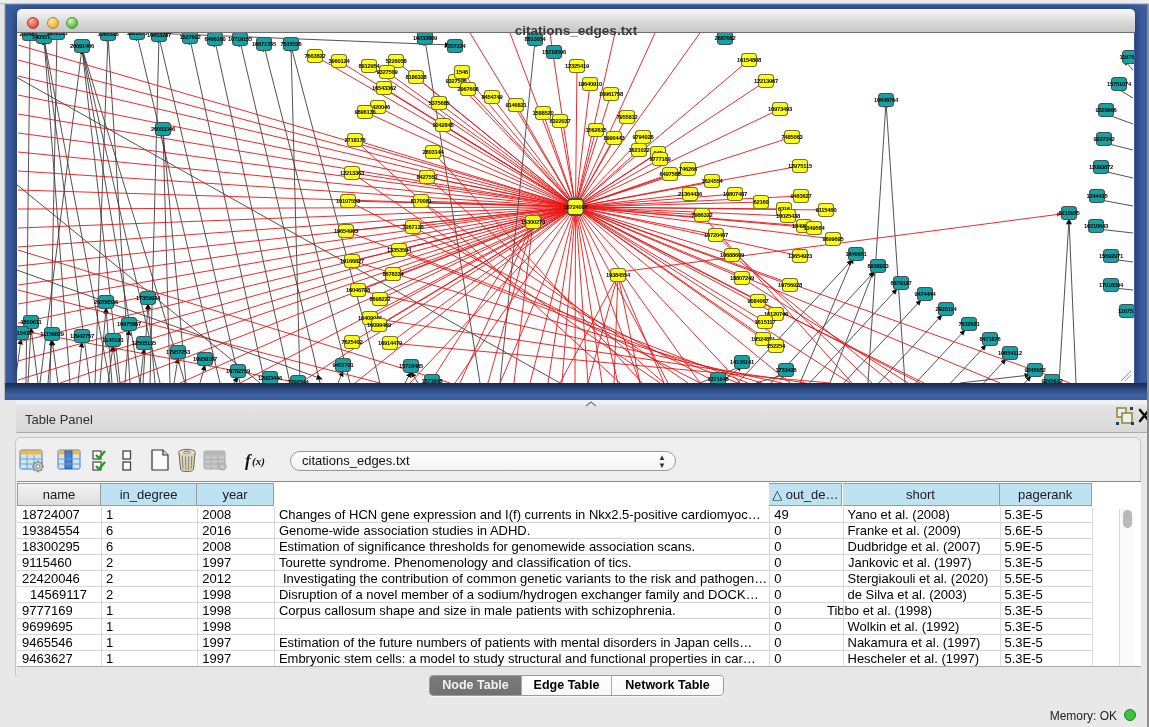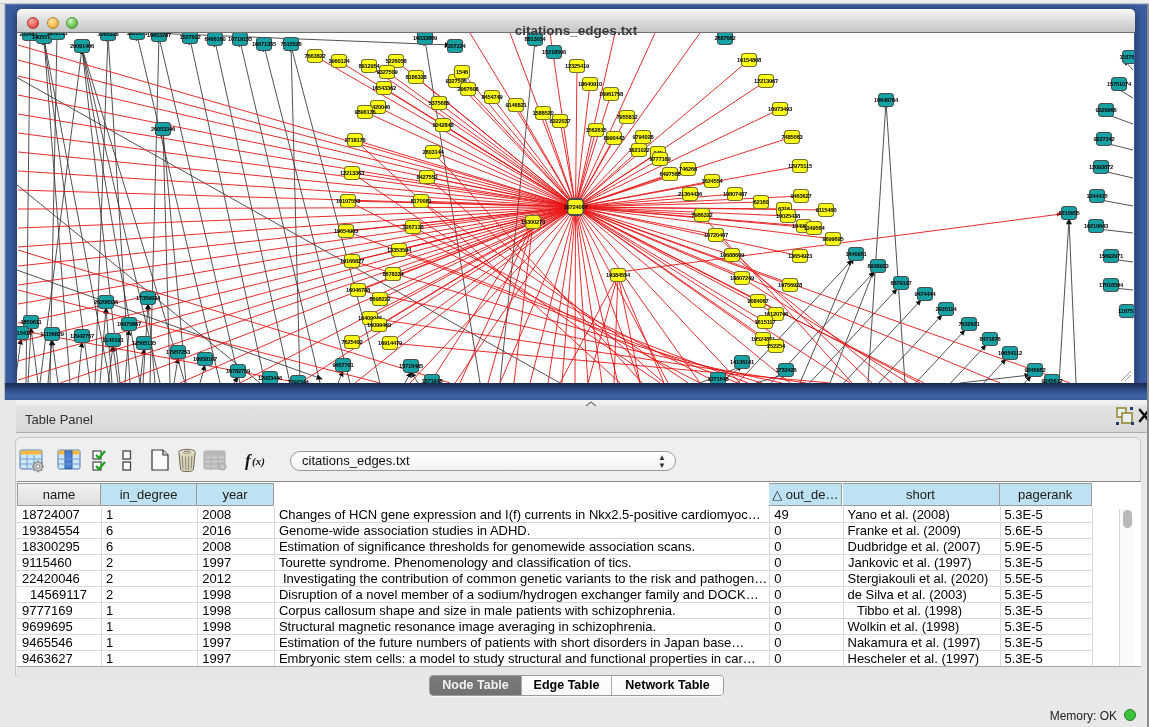--- a/index.html
+++ b/index.html
@@ -718,37 +718,36 @@
         <div class="td" style="left:752.3px;width:67.2px">0</div>
         <div class="td" style="left:825.5px;width:151.0px">de Silva et al. (2003)</div>
         <div class="td" style="left:982.5px;width:86.3px">5.3E-5</div>
       </div>
       <div class="tr">
         <div class="td" style="left:0.0px;width:78.1px">9777169</div>
         <div class="td" style="left:84.1px;width:90.1px">1</div>
         <div class="td" style="left:180.2px;width:70.7px">1998</div>
         <div class="td" style="left:256.9px;width:489.4px">Corpus callosum shape and size in male patients with schizophrenia.</div>
         <div class="td" style="left:752.3px;width:67.2px">0</div>
-        <div class="td" style="left:835px;width:151.0px">Tibbo et al. (1998)</div>
+        <div class="td" style="left:805px;width:151.0px">Tibbo et al. (1998)</div>
         <div class="td" style="left:982.5px;width:86.3px">5.3E-5</div>
       </div>
       <div class="tr">
         <div class="td" style="left:0.0px;width:78.1px">9699695</div>
         <div class="td" style="left:84.1px;width:90.1px">1</div>
         <div class="td" style="left:180.2px;width:70.7px">1998</div>
-        <div class="td" style="left:256.9px;width:489.4px">Structural magnetic resonance image averaging in schizophrenia.</div>
-        <div class="td" style="left:752.3px;width:67.2px">0</div>
-        <div class="td" style="left:825.5px;width:151.0px">Wolkin et al. (1998)</div>
+        <div class="td" style="left:752.3px;width:67.2px">0</div>
+        <div class="td" style="left:825.5px;width:151.0px">Wolkin et al. (1992)</div>
         <div class="td" style="left:982.5px;width:86.3px">5.3E-5</div>
       </div>
       <div class="tr">
         <div class="td" style="left:0.0px;width:78.1px">9465546</div>
         <div class="td" style="left:84.1px;width:90.1px">1</div>
         <div class="td" style="left:180.2px;width:70.7px">1997</div>
-        <div class="td" style="left:256.9px;width:489.4px">Estimation of the future numbers of patients with short disorders in Japan base…</div>
+        <div class="td" style="left:256.9px;width:489.4px">Estimation of the future numbers of patients with mental disorders in Japan cells…</div>
         <div class="td" style="left:752.3px;width:67.2px">0</div>
         <div class="td" style="left:825.5px;width:151.0px">Nakamura et al. (1997)</div>
         <div class="td" style="left:982.5px;width:86.3px">5.3E-5</div>
       </div>
       <div class="tr">
         <div class="td" style="left:0.0px;width:78.1px">9463627</div>
         <div class="td" style="left:84.1px;width:90.1px">1</div>
         <div class="td" style="left:180.2px;width:70.7px">1997</div>
         <div class="td" style="left:256.9px;width:489.4px">Embryonic stem cells: a model to study structural and functional properties in car…</div>
         <div class="td" style="left:752.3px;width:67.2px">0</div>

